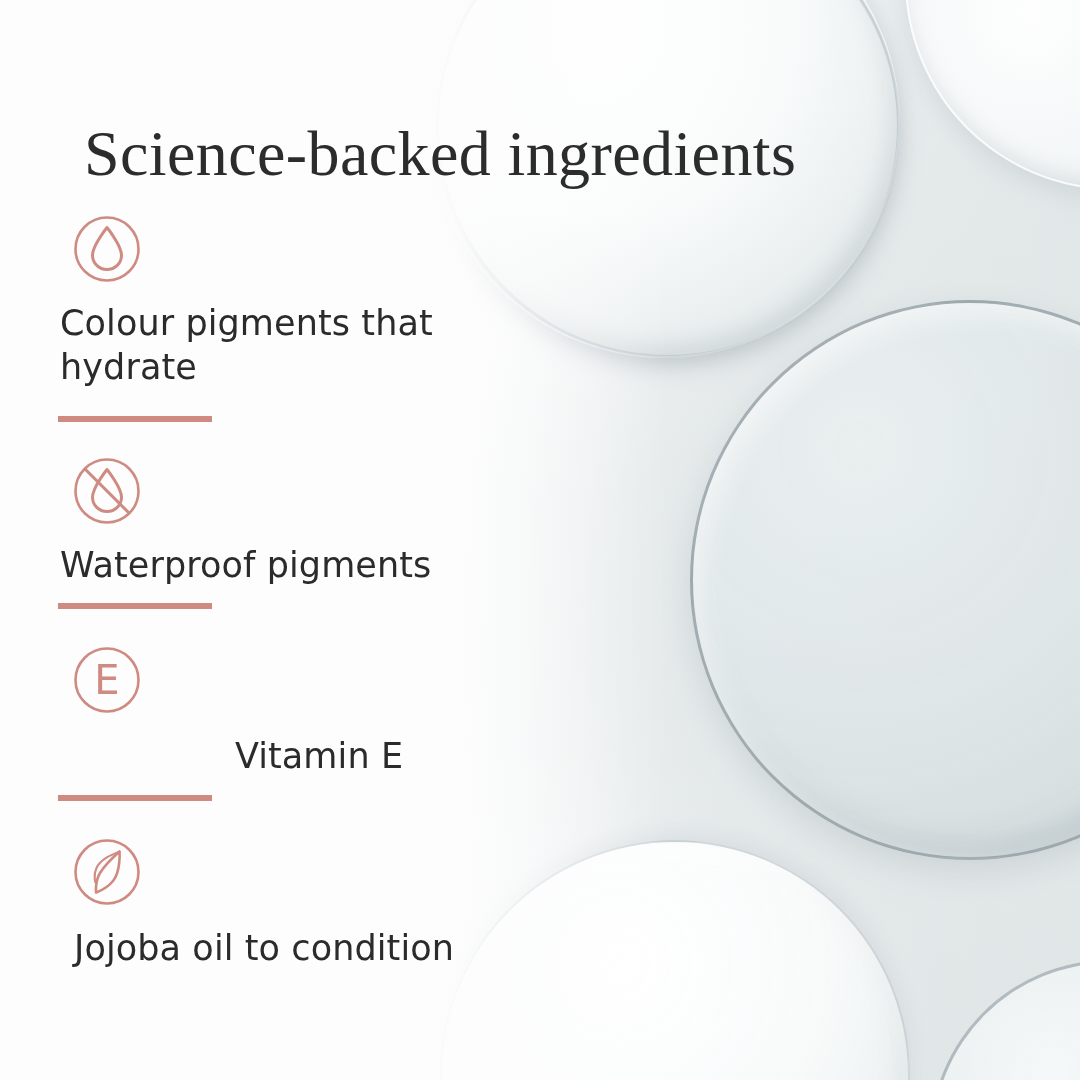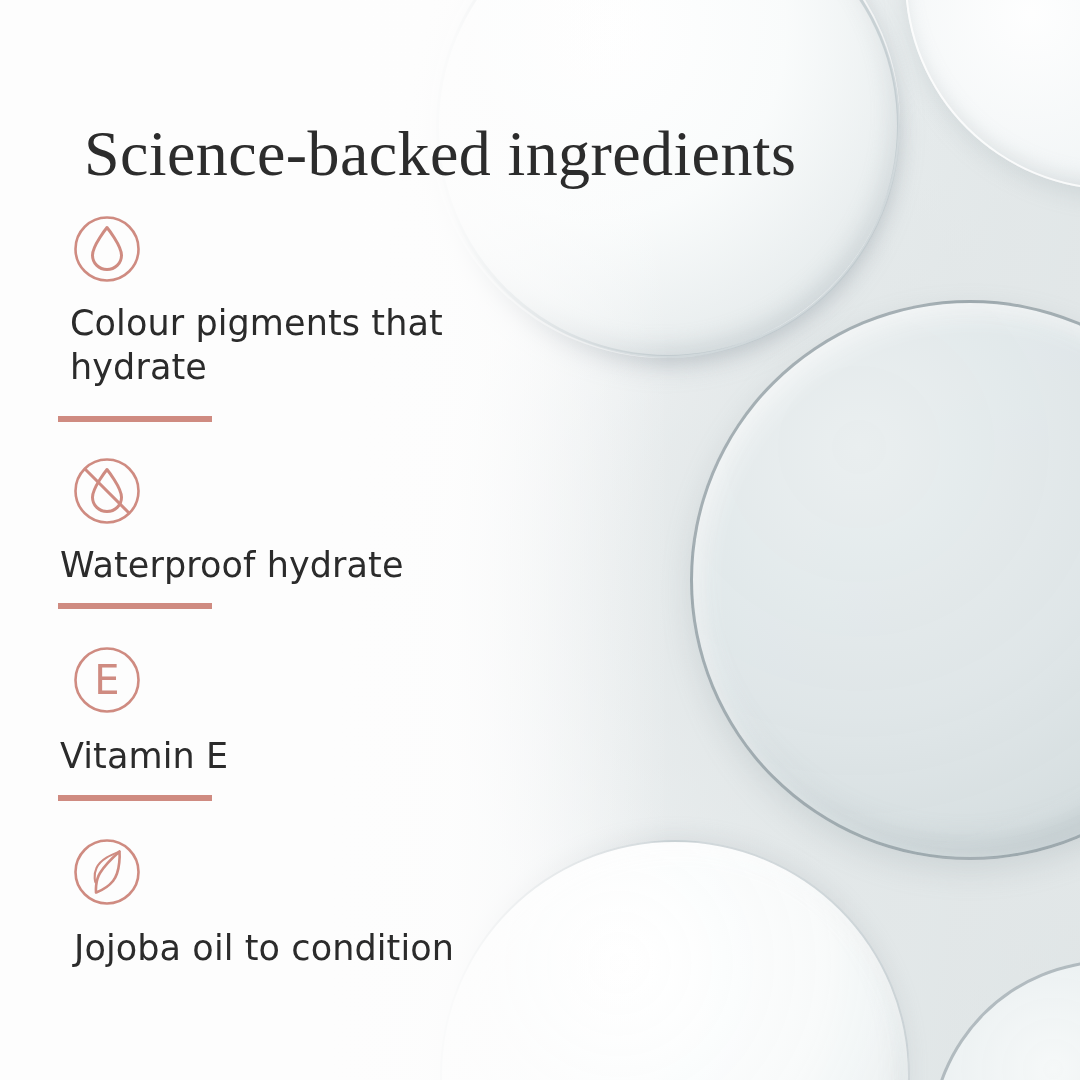--- a/index.html
+++ b/index.html
@@ -158,31 +158,31 @@
   .feature-divider {
     width: 154px;
     height: 6px;
     background: #cf8b81;
     border: 0;
     margin: 0;
   }
 
   
   .f1 .feature-icon { margin-left: 14px; }
-  .f1 .feature-label { margin-top: 18px; margin-left: 12px; }
+  .f1 .feature-label { margin-top: 18px; margin-left: 2px; }
   .f1 .feature-divider { margin-top: 26px; }
 
   .f2 { margin-top: 34px; }
   .f2 .feature-icon { margin-left: 14px; }
   .f2 .feature-label { margin-top: 18px; margin-left: 2px; }
   .f2 .feature-divider { margin-top: 16px; }
 
   .f3 { margin-top: 36px; }
   .f3 .feature-icon { margin-left: 14px; }
-  .f3 .feature-label { margin-top: 20px; margin-left: 2px; }
+  .f3 .feature-label { margin-top: 20px; margin-left: 2px; text-align: center; }
   .f3 .feature-divider { margin-top: 16px; }
 
   .f4 { margin-top: 36px; }
   .f4 .feature-icon { margin-left: 14px; }
   .f4 .feature-label { margin-top: 20px; margin-left: 16px; }
 </style>
 </head>
 <body>
 
 <div id="canvas">
@@ -226,21 +226,21 @@
       </div>
 
       <div class="feature f2">
         <span class="feature-icon">
           <svg viewBox="0 0 70 70" width="70" height="70" aria-hidden="true">
             <circle cx="35" cy="35" r="31.5" fill="none" stroke="#cf8b81" stroke-width="2.6"></circle>
             <path d="M35 13.5 C35 13.5 20.5 31.5 20.5 41.2 C20.5 49.4 27 55.5 35 55.5 C43 55.5 49.5 49.4 49.5 41.2 C49.5 31.5 35 13.5 35 13.5 Z" fill="none" stroke="#cf8b81" stroke-width="3" stroke-linejoin="round"></path>
             <line x1="13.5" y1="13.5" x2="56.5" y2="56.5" stroke="#cf8b81" stroke-width="3" stroke-linecap="round"></line>
           </svg>
         </span>
-        <div class="feature-label">Waterproof hydrate</div>
+        <div class="feature-label">Waterproof pigments</div>
         <hr class="feature-divider">
       </div>
 
       <div class="feature f3">
         <span class="feature-icon">
           <svg viewBox="0 0 70 70" width="70" height="70" aria-hidden="true">
             <circle cx="35" cy="35" r="31.5" fill="none" stroke="#cf8b81" stroke-width="2.6"></circle>
             <text x="35" y="35" text-anchor="middle" dominant-baseline="central" font-family="DejaVu Sans, sans-serif" font-size="40" fill="#cf8b81">E</text>
           </svg>
         </span>

